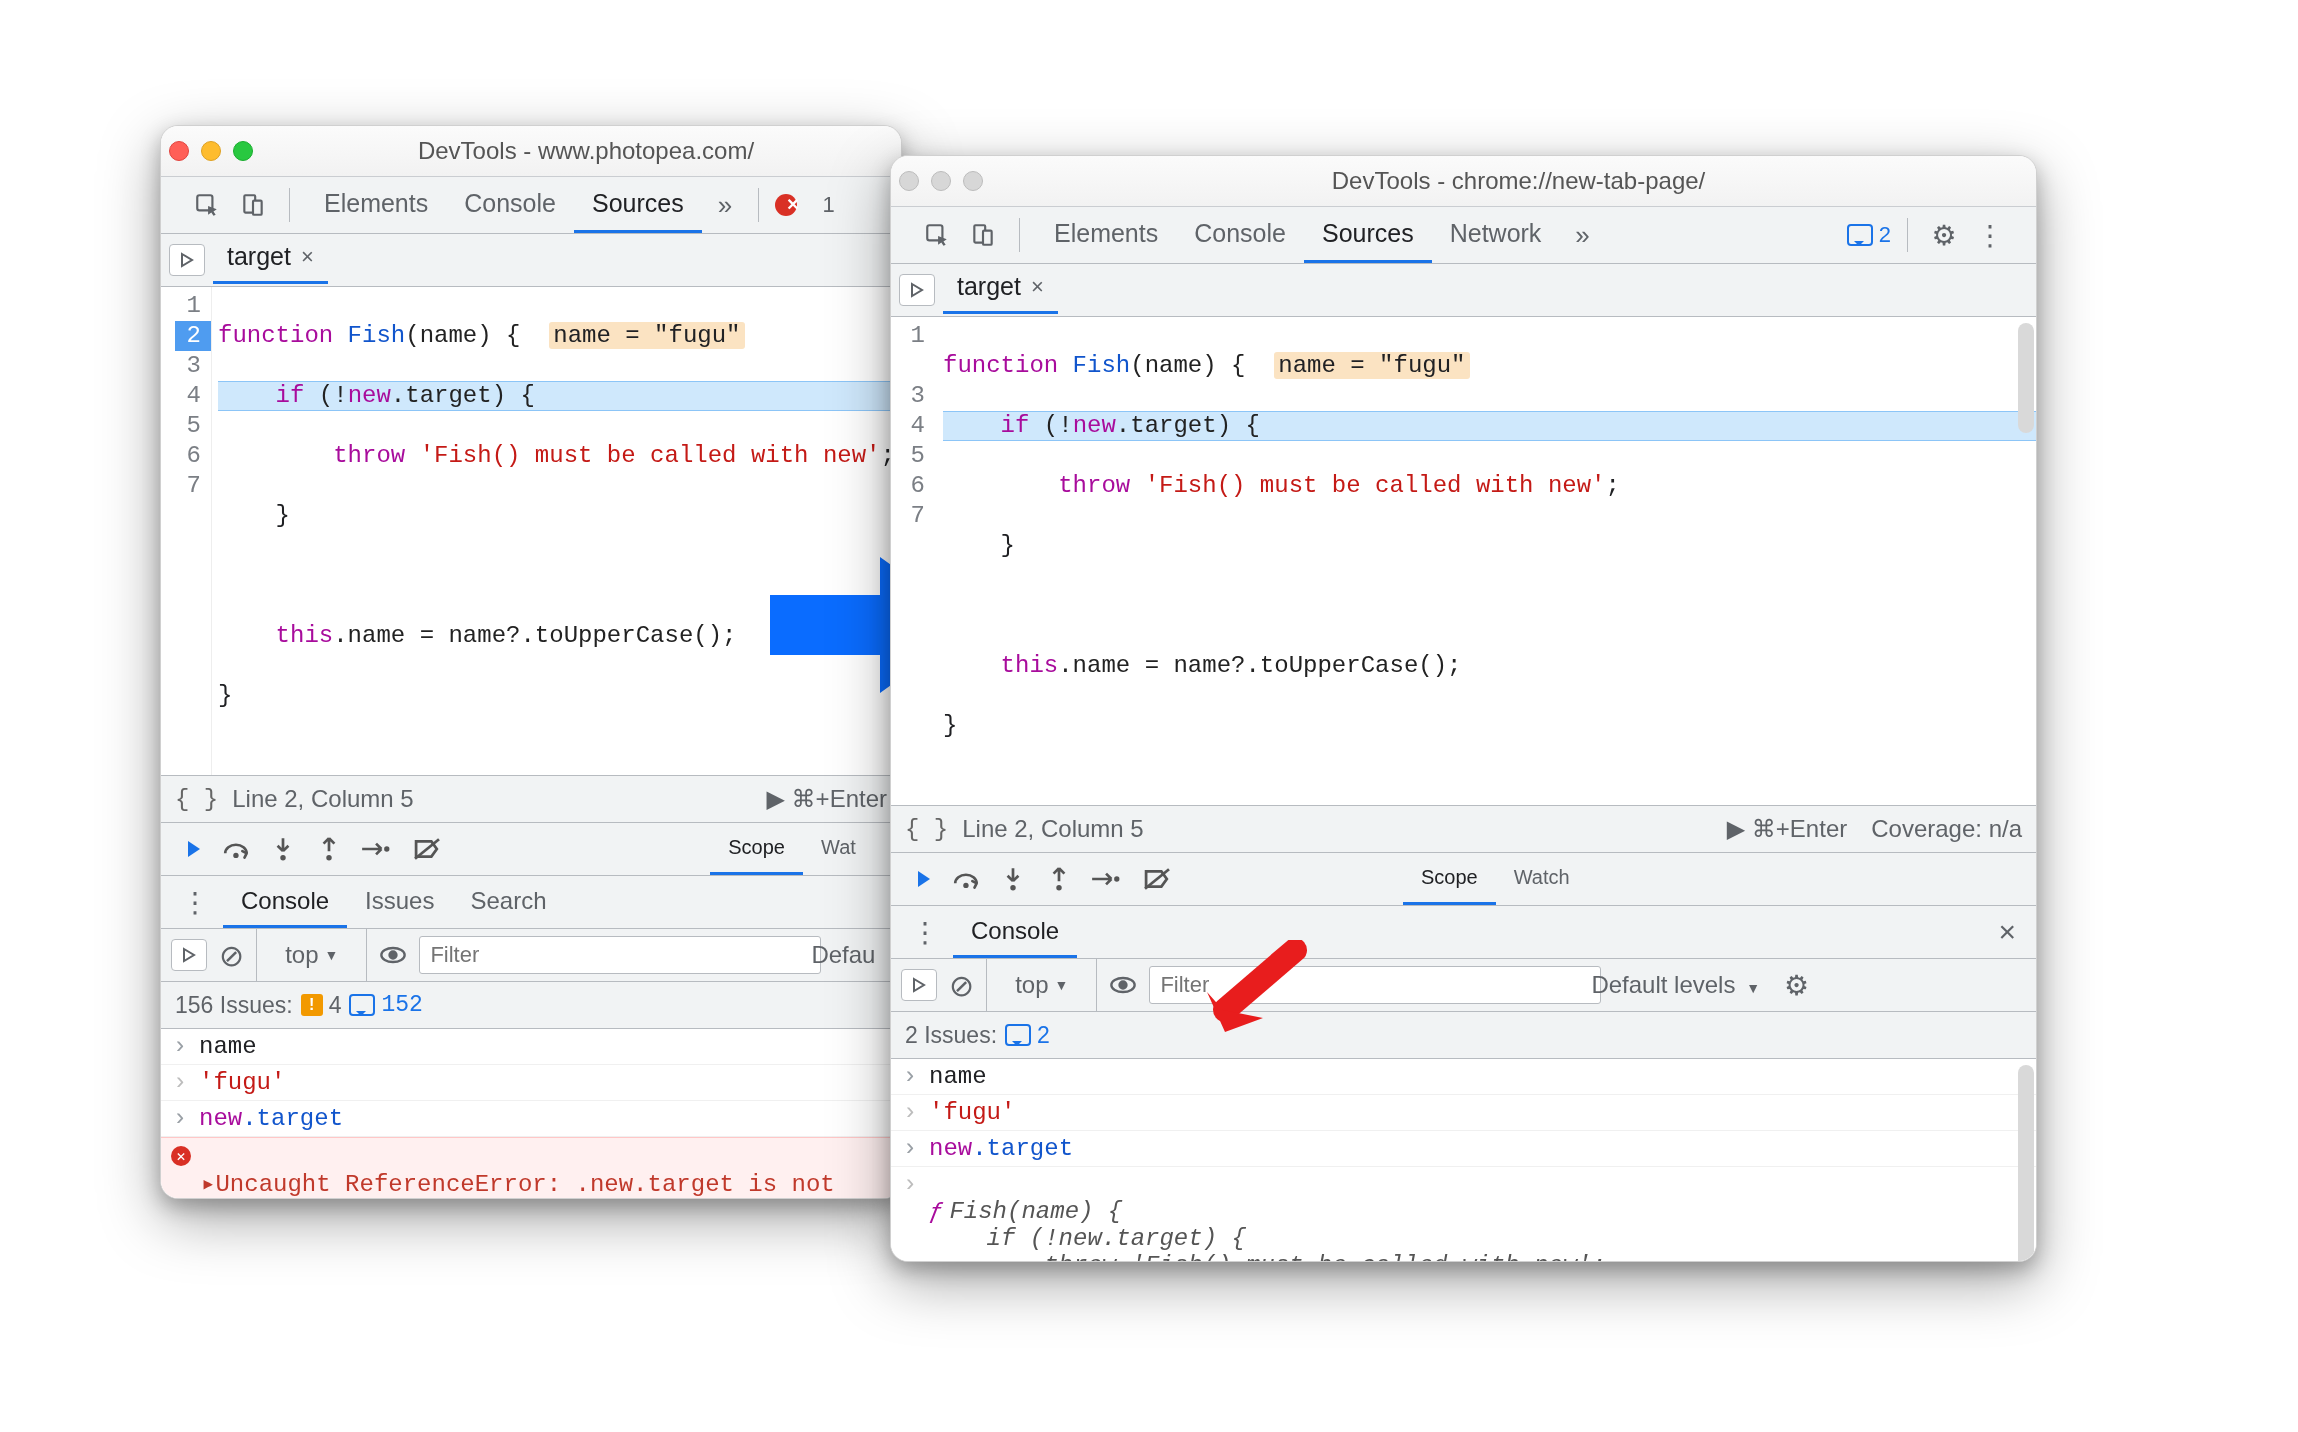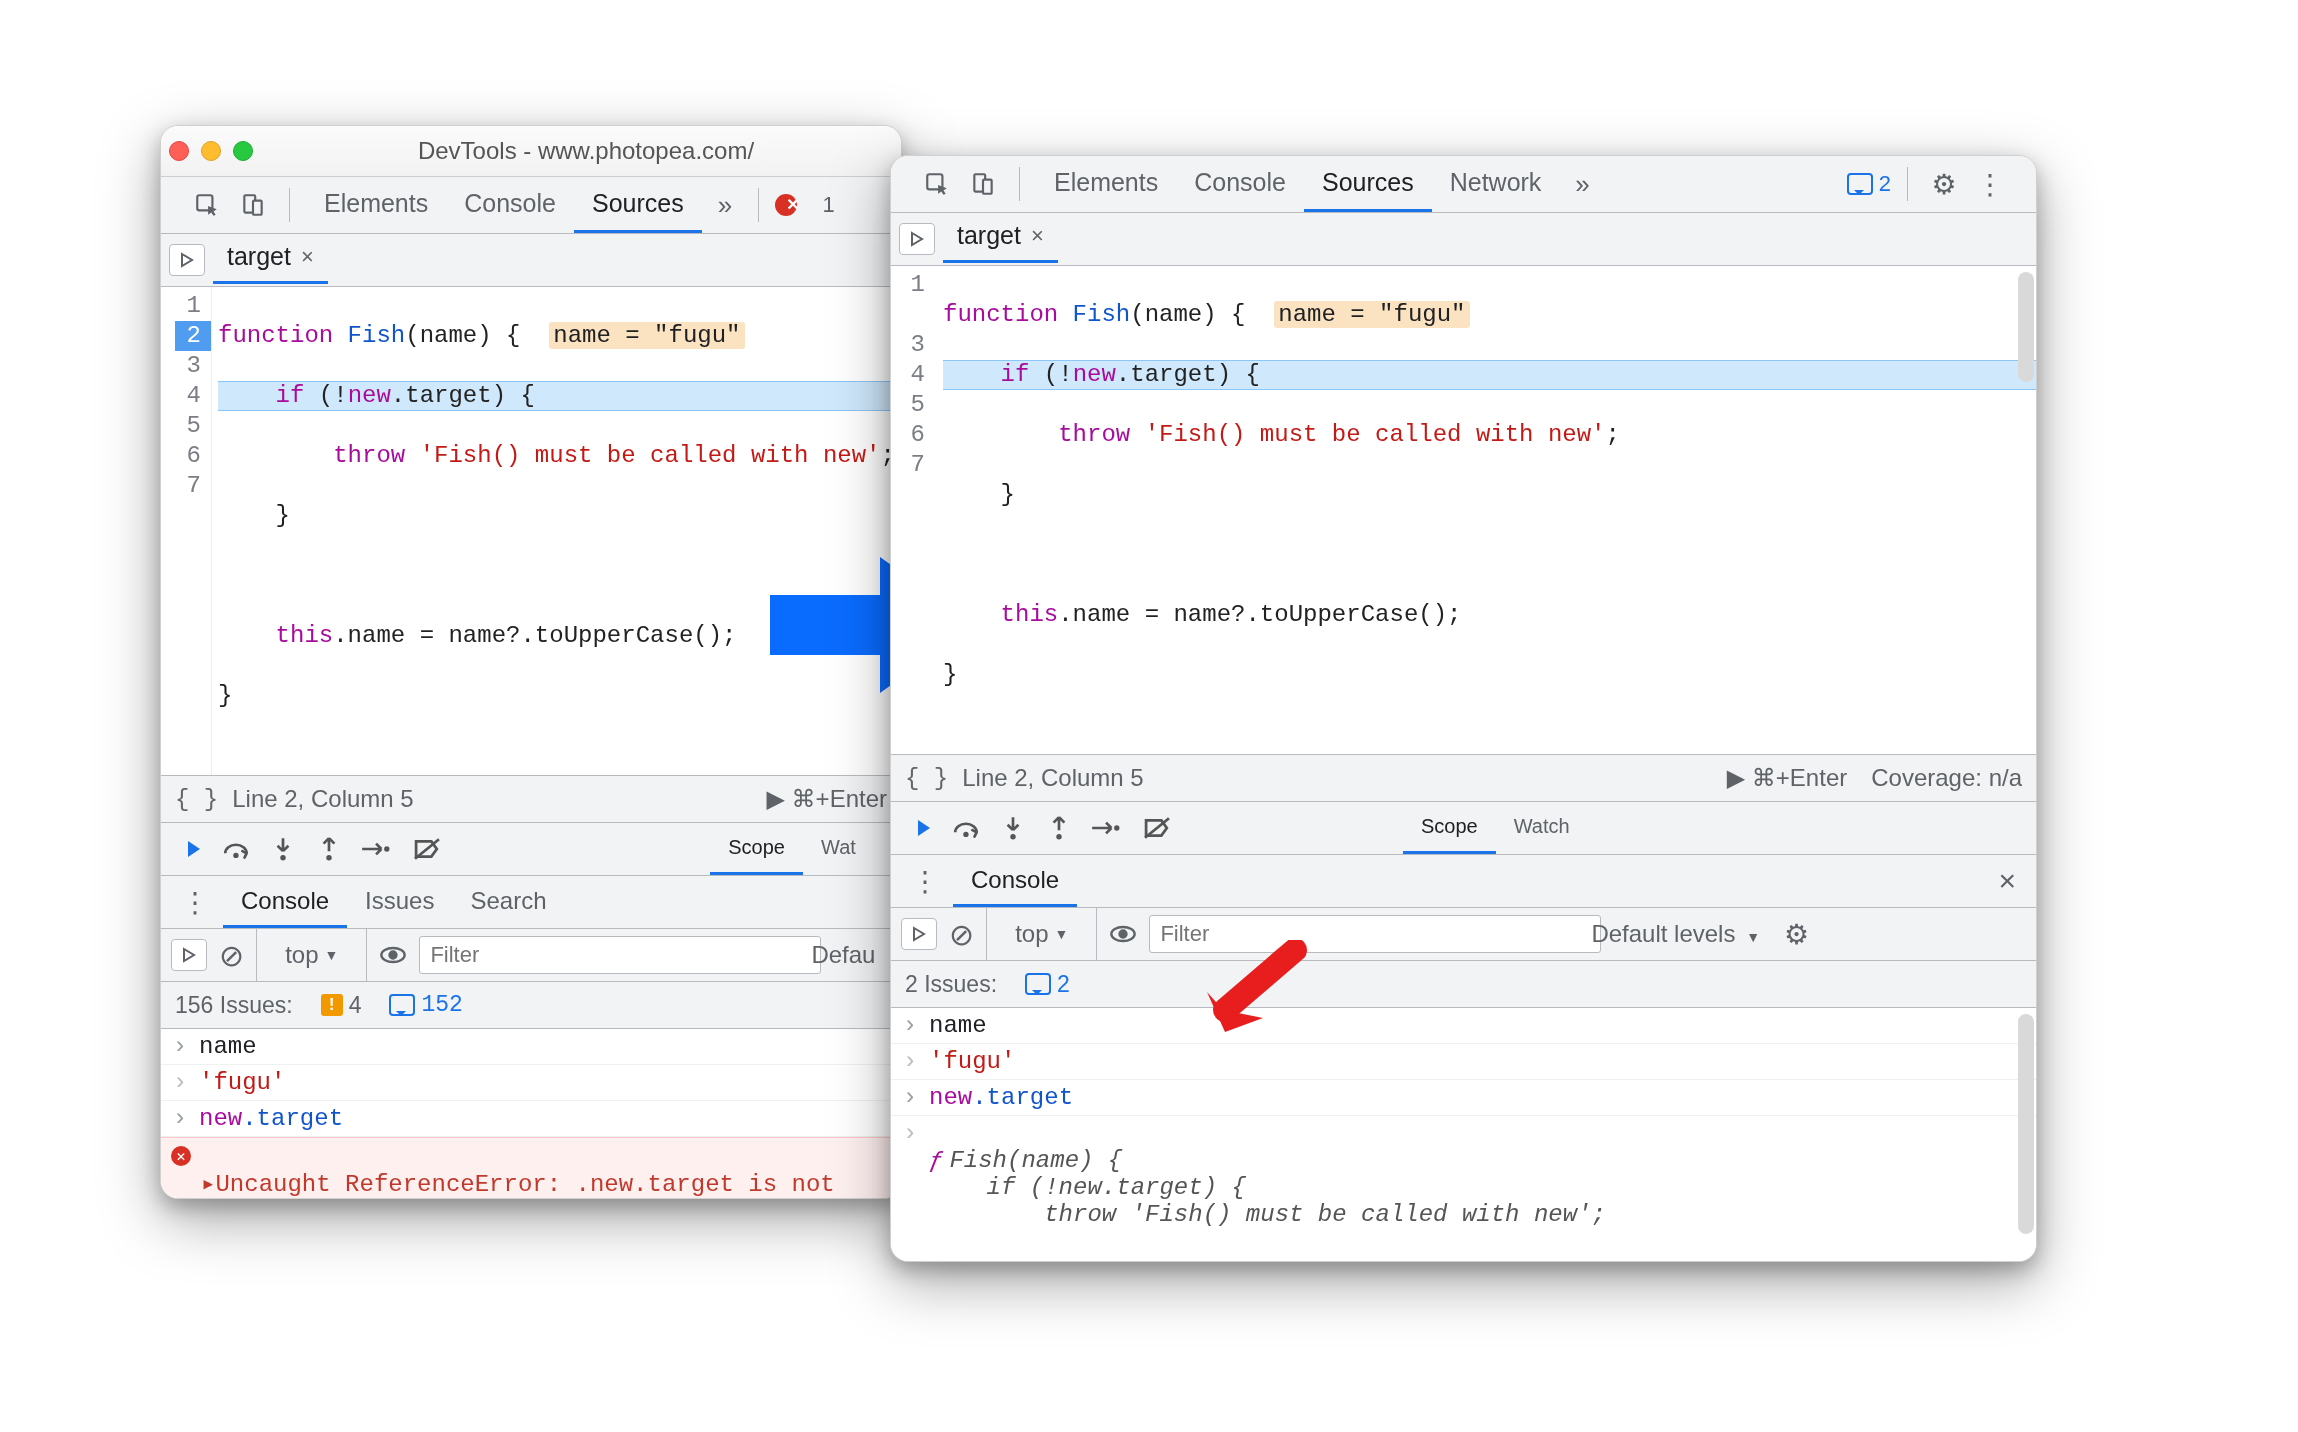--- a/index.html
+++ b/index.html
@@ -127,21 +127,21 @@
   .filter{flex:1;max-width:380px;}
   .filter input{
     width:100%;height:36px;border:1px solid var(--border-dark);border-radius:3px;
     padding:0 10px;font-size:22px;background:#fff;color:var(--text);
     font-family:var(--sans);
   }
   .eye{width:28px;height:28px;}
 
   .issues-row{
     height:46px;display:flex;align-items:center;background:var(--toolbar-bg);
-    border-bottom:1px solid var(--border-dark);padding:0 14px;gap:28px;font-size:23px;color:var(--muted);
+    border-bottom:1px solid var(--border-dark);padding:0 14px;gap:8px;font-size:23px;color:var(--muted);
   }
   .warn-chip{width:22px;height:22px;background:#f29900;border-radius:3px;display:flex;align-items:center;justify-content:center;color:#fff;font-weight:bold;font-size:16px;}
 
   .console-body{flex:1;overflow:hidden;background:#fff;font-family:var(--mono);font-size:24px;}
   .cline{display:flex;align-items:flex-start;border-bottom:1px solid #f0f0f0;padding:4px 10px;gap:10px;}
   .cline.nb{border-bottom:none;}
   .angle{color:#9aa0a6;width:18px;text-align:center;flex:none;}
   .angle.in{color:#9aa0a6;}
   .angle.out{color:#bdbdbd;transform:scaleX(-1);}
   .cline.err{background:var(--err-bg);border-top:1px solid var(--err-border);border-bottom:1px solid var(--err-border);color:var(--err-text);}
@@ -359,20 +359,28 @@
     </div>
 
   </div>
 </div>
 
 <svg class="big-arrow" viewBox="0 0 220 140">
   <path d="M10 40 h110 v-38 l95 68 -95 68 v-38 h-110 z" fill="#0a6cff"></path>
 </svg>
 
 <div class="win win-b">
+  <div class="titlebar">
+    <div class="traffic">
+      <div class="dot grey"></div>
+      <div class="dot grey"></div>
+      <div class="dot grey"></div>
+    </div>
+    <div class="title">DevTools - chrome://new-tab-page/</div>
+  </div>
 
   <div class="toolbar">
     <div class="iconbtn">
       <svg width="26" height="26" viewBox="0 0 24 24" fill="none" stroke="#5f6368" stroke-width="2">
           <rect x="3" y="3" width="14" height="14" rx="2"></rect>
           <path d="M13 13l8 3-3 2 2 3-2 1-2-3-3 2z" fill="#5f6368" stroke="none"></path>
         </svg>
     </div>
     <div class="iconbtn">
       <svg width="26" height="26" viewBox="0 0 24 24" fill="none" stroke="#5f6368" stroke-width="2">

